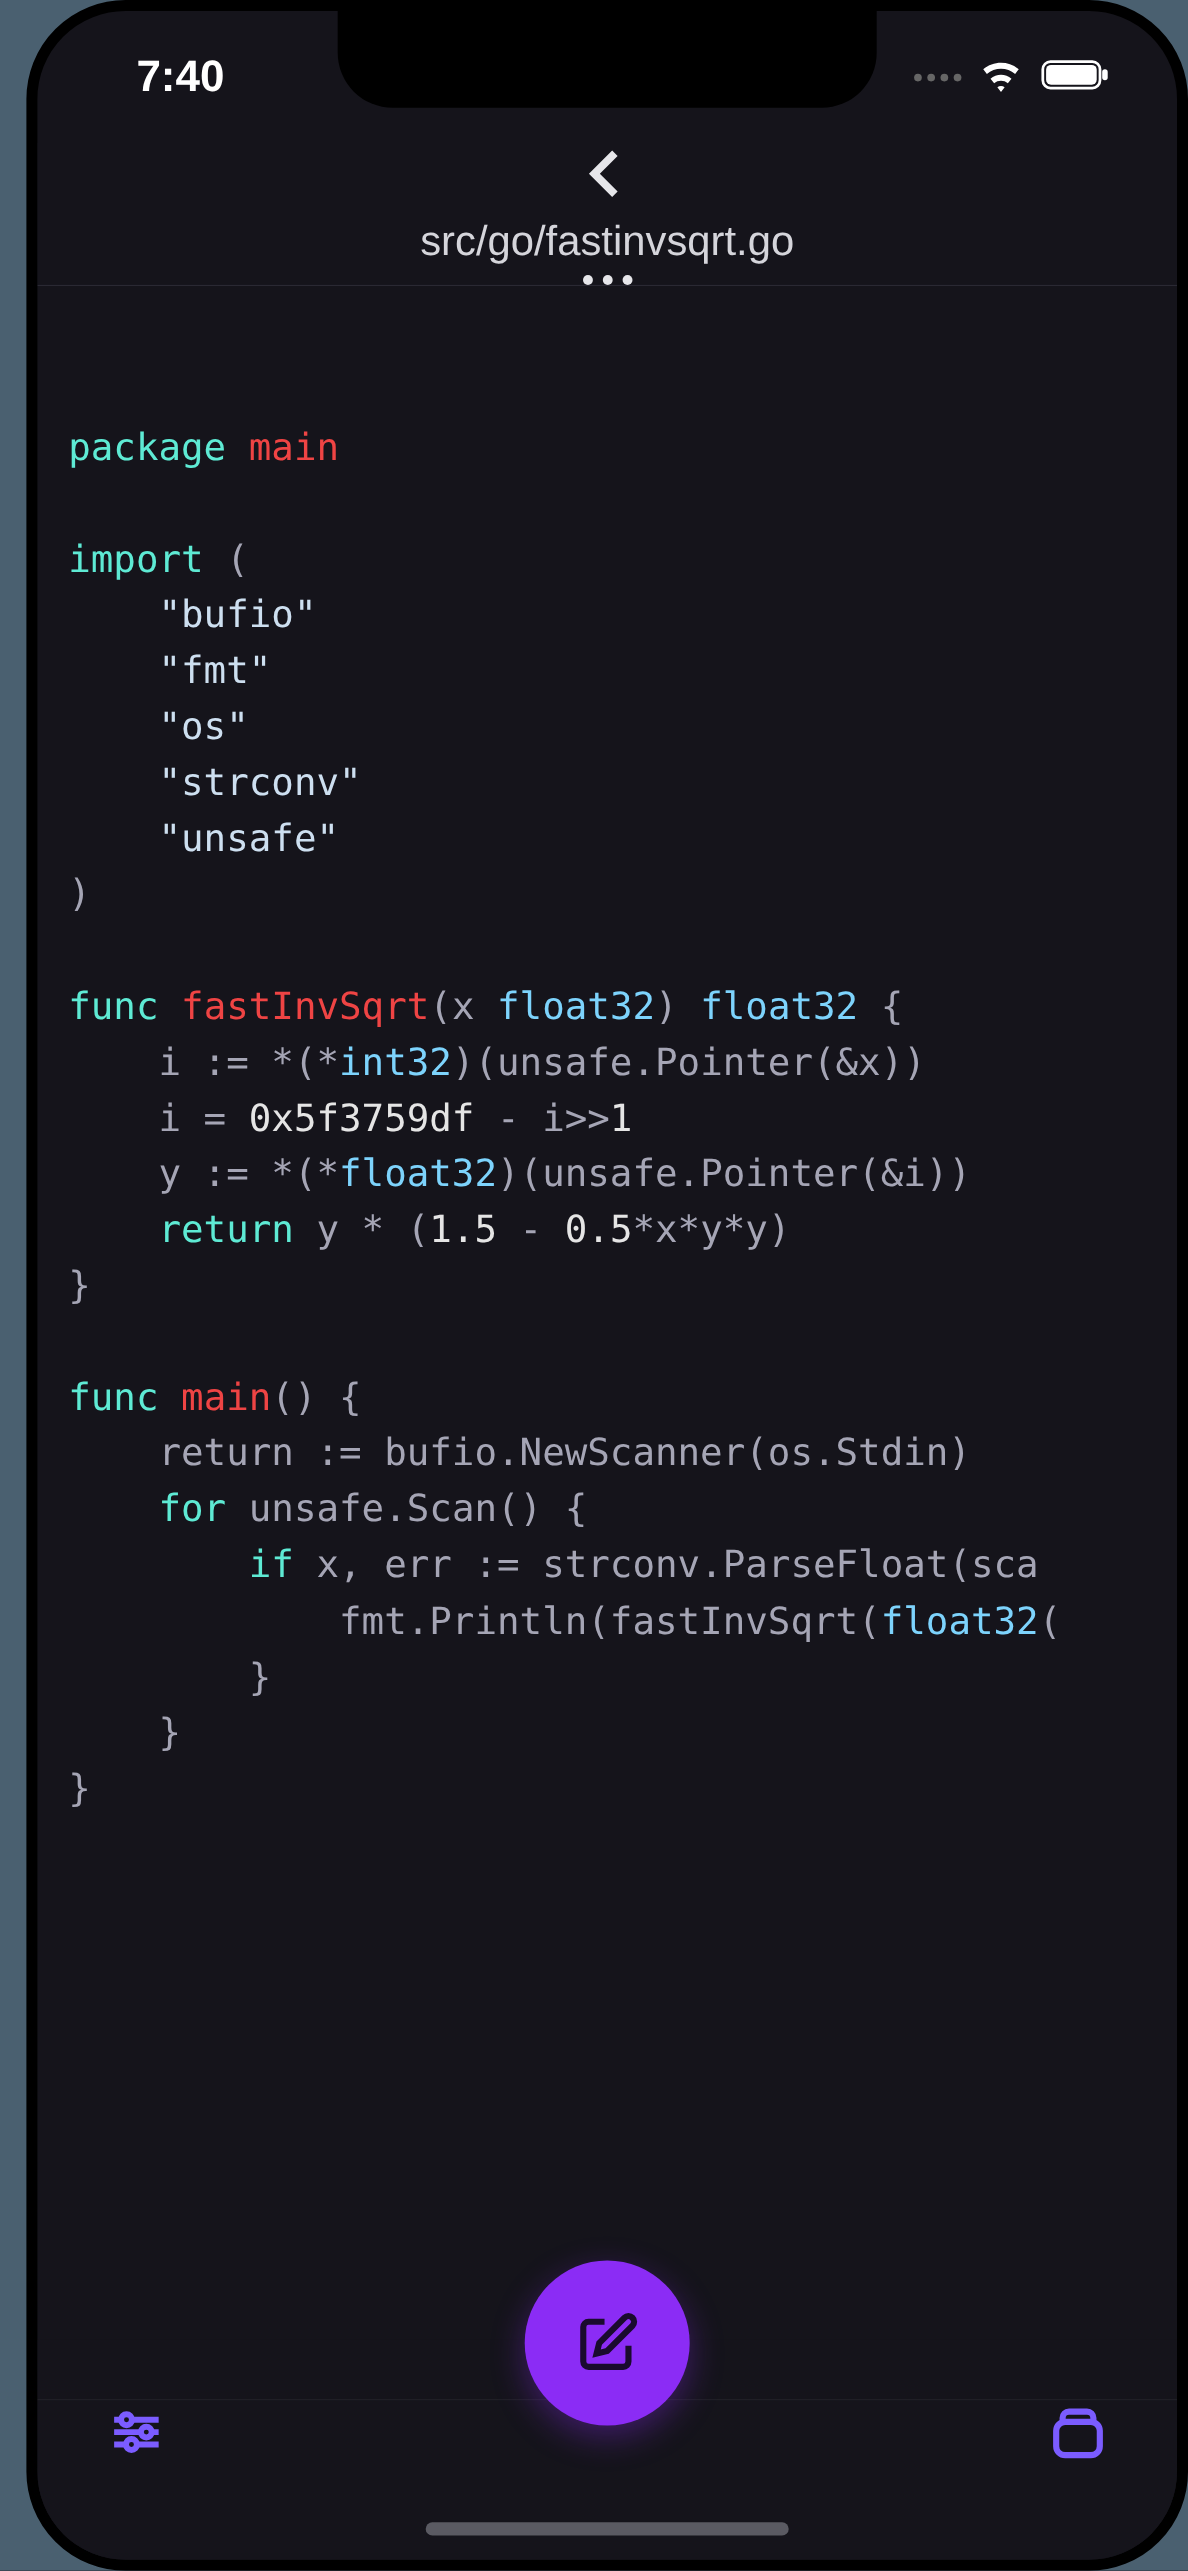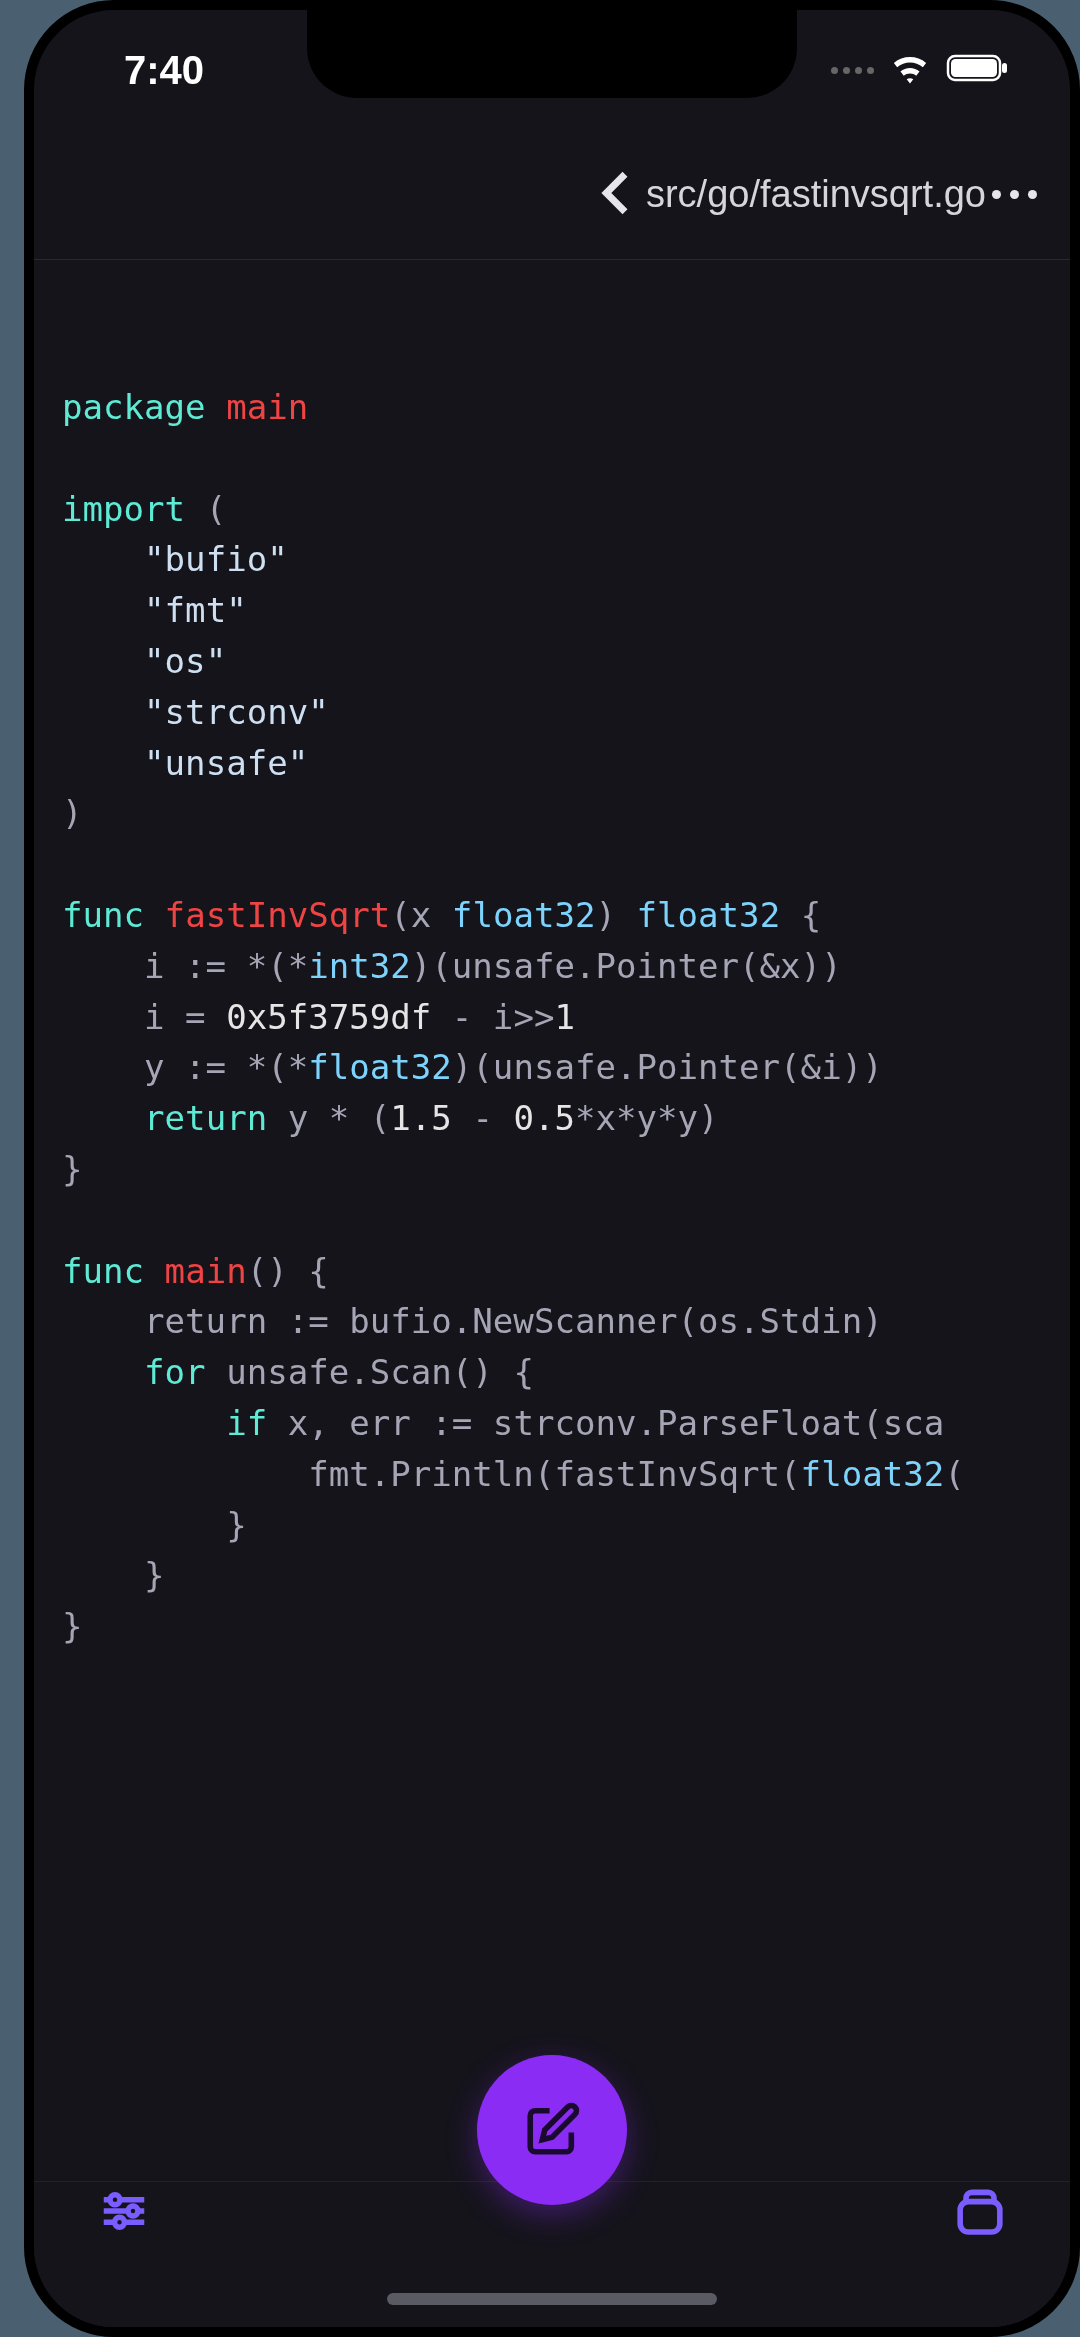--- a/index.html
+++ b/index.html
@@ -70,24 +70,25 @@
   .battery-icon svg { width: 64px; height: 32px; }
 
   .nav-bar {
     position: absolute;
     top: 120px;
     left: 0;
     right: 0;
     height: 130px;
     display: flex;
     align-items: center;
-    justify-content: flex-end;
-    padding: 0 28px;
+    justify-content: space-between;
+    padding: 0 13px;
     border-bottom: 1px solid #2a2933;
     background: #15141b;
+    flex-direction: column;
   }
   .nav-back svg { width: 56px; height: 56px; stroke: #e6e6ea; stroke-width: 3; fill: none; }
   .nav-title {
     color: #d5d5db;
     font-size: 38px;
     font-weight: 400;
   }
   .nav-more {
     width: 56px;
     display: flex;

